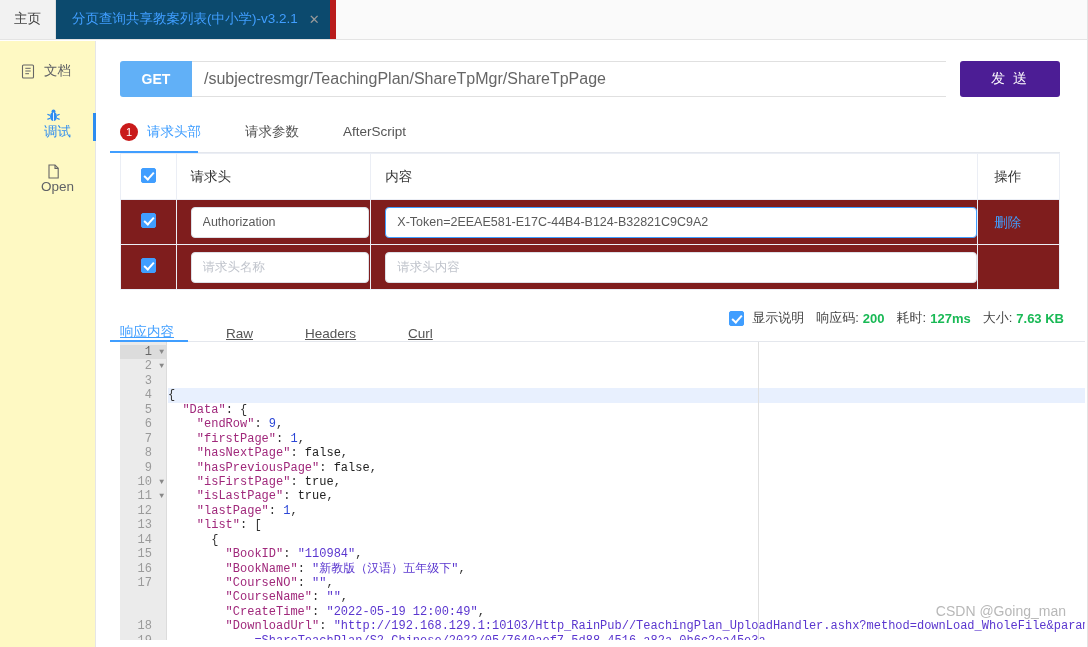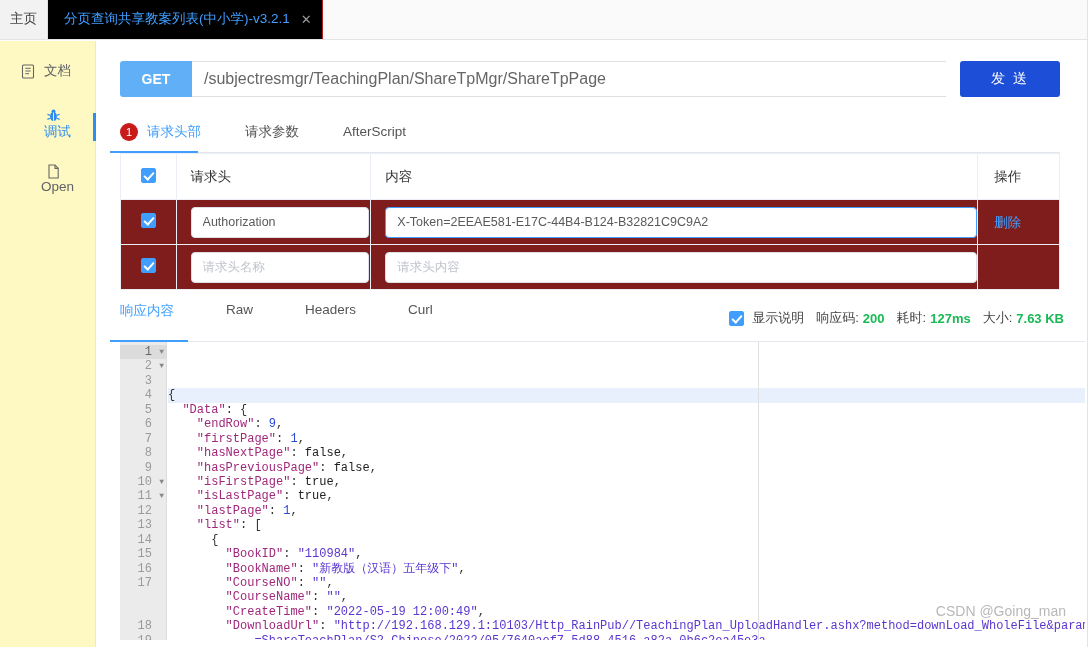--- a/index.html
+++ b/index.html
@@ -30,25 +30,25 @@
     height: 40px;
     display: flex; align-items: center;
     padding: 0 16px;
     font-size: 13.5px;
     color: #555;
     background: #f2f2f2;
     border-right: 1px solid #e0e0e0;
     white-space: nowrap;
     cursor: pointer;
   }
-  .tab.home { width: 48px; justify-content: center; padding: 12px; color: #444; }
+  .tab.home { width: 56px; justify-content: center; padding: 12px; color: #444; }
   .tab.active {
-    background: #000000;
+    background: #0c4a6e;
     color: #409eff;
-    border-right: 1px solid #b91c1c;
+    border-right: 6px solid #b91c1c;
     padding-right: 10px;
   }
   .tab-close {
     margin-left: 11px;
     color: #9a9a9a;
     font-size: 13px;
     line-height: 1;
     cursor: pointer;
   }
 
@@ -114,21 +114,21 @@
     border-left: none; border-right: none;
     font-size: 16px;
     color: #666;
     padding: 0 12px;
     font-family: "Liberation Sans", sans-serif;
     outline: none;
     background: #fff;
   }
   .send-btn {
     width: 100px;
-    background: #1d4ed8;
+    background: #4c1d95;
     color: #fff;
     font-size: 14px;
     letter-spacing: 2px;
     display: flex; align-items: center; justify-content: center;
     border-radius: 3px;
     cursor: pointer;
   }
 
   
   .reqtabs {
@@ -226,26 +226,27 @@
   
   .resprow {
     position: relative;
     width: 965px; height: 40px;
     margin-top: 12px;
     display: flex; align-items: center;
     border-bottom: 1px solid #e4e7ed;
   }
   .resptab {
     height: 39px;
-    display: flex; align-items: flex-start;
+    display: flex; align-items: flex-end;
     margin-right: 52px;
     font-size: 13.5px;
     color: #555;
     cursor: pointer;
     position: relative;
+    text-decoration: underline;
   }
   .resptab.active { color: #409eff; }
   .resptab.active::after {
     content: "";
     position: absolute; left: -10px; bottom: -1px;
     width: 78px; height: 2px;
     background: #409eff;
   }
   .meta {
     position: absolute; right: 21px; top: 7px;

